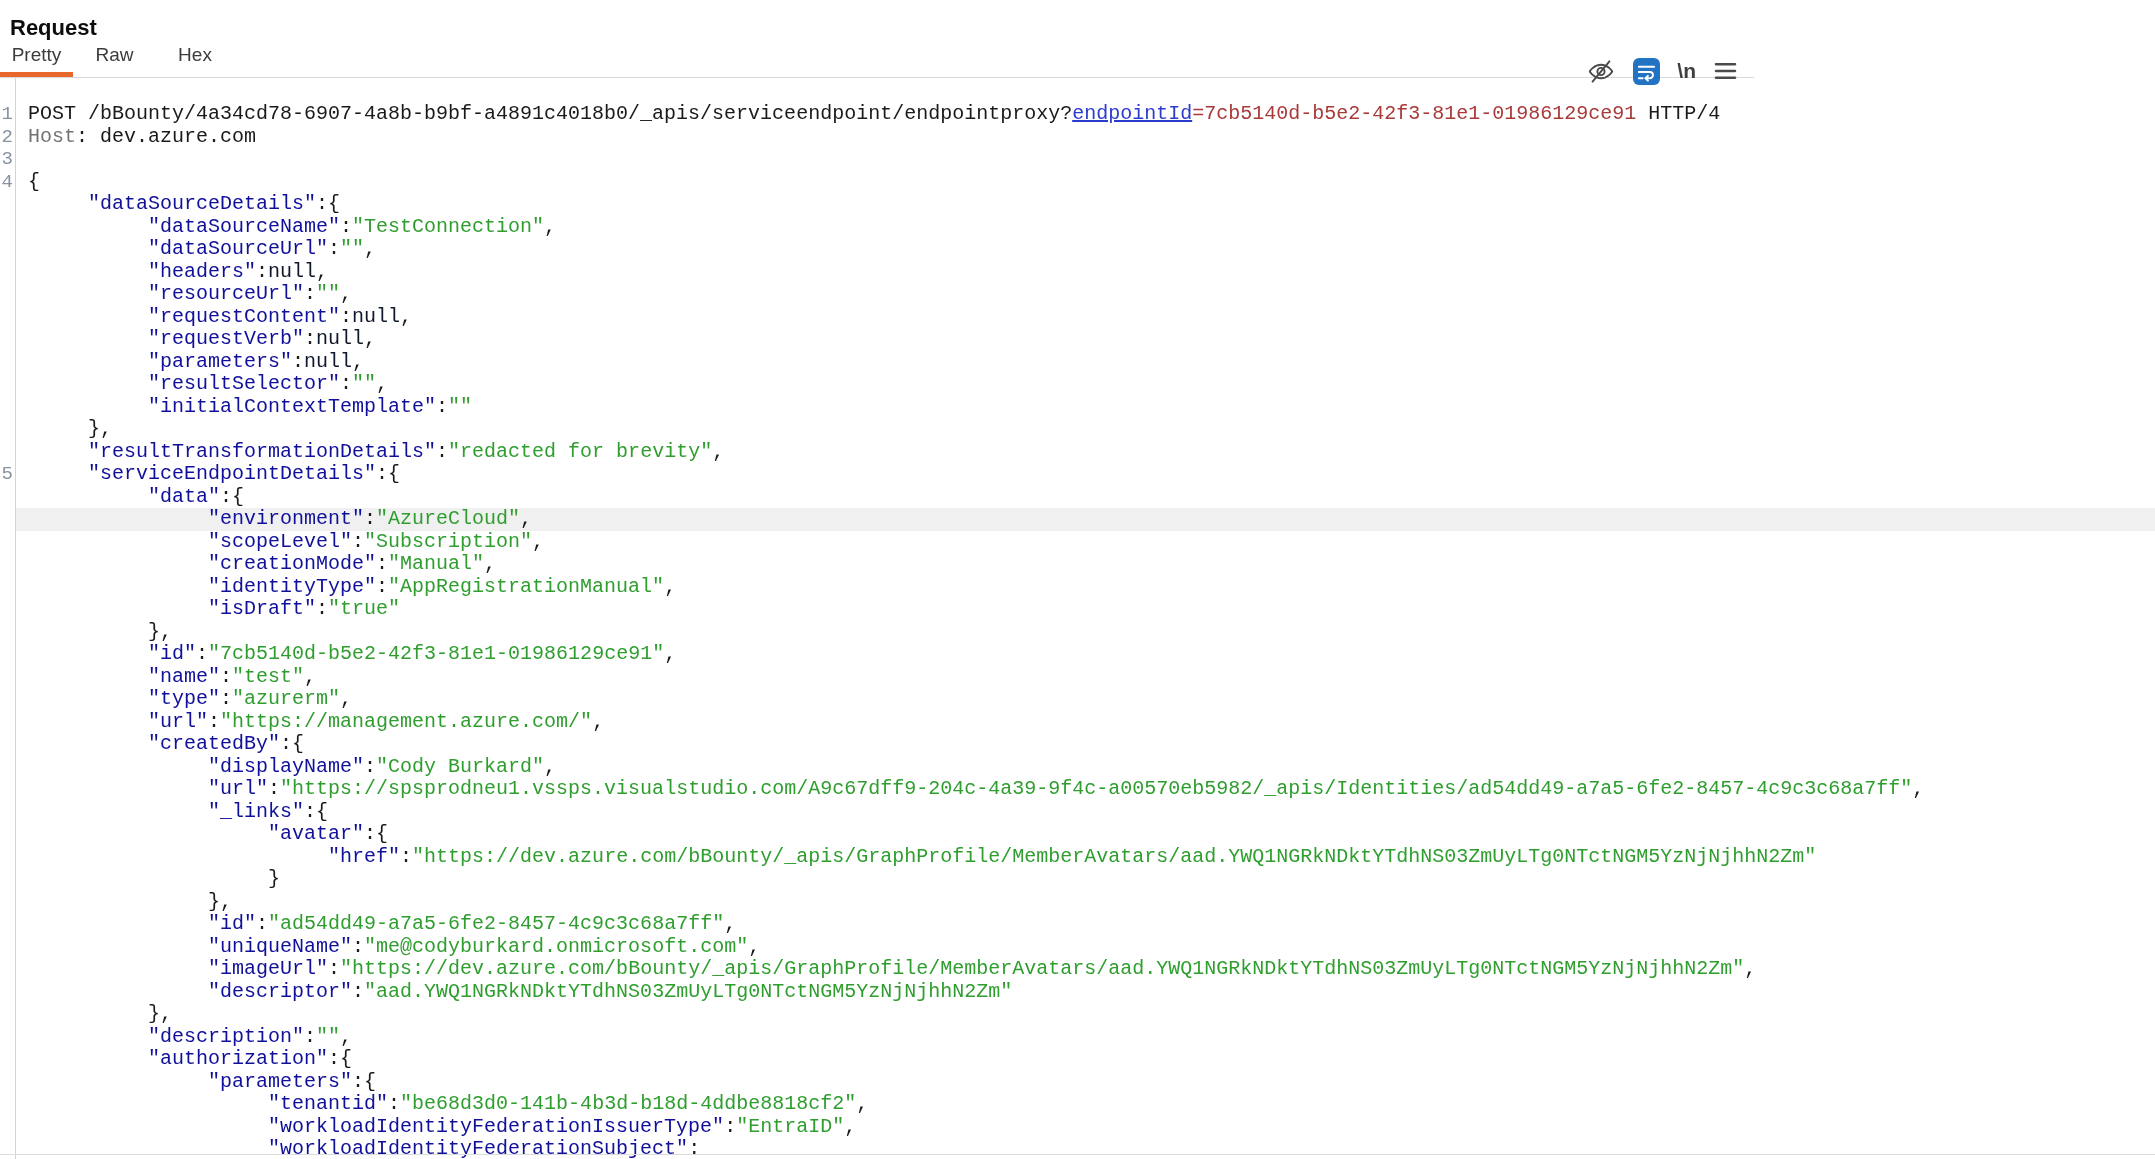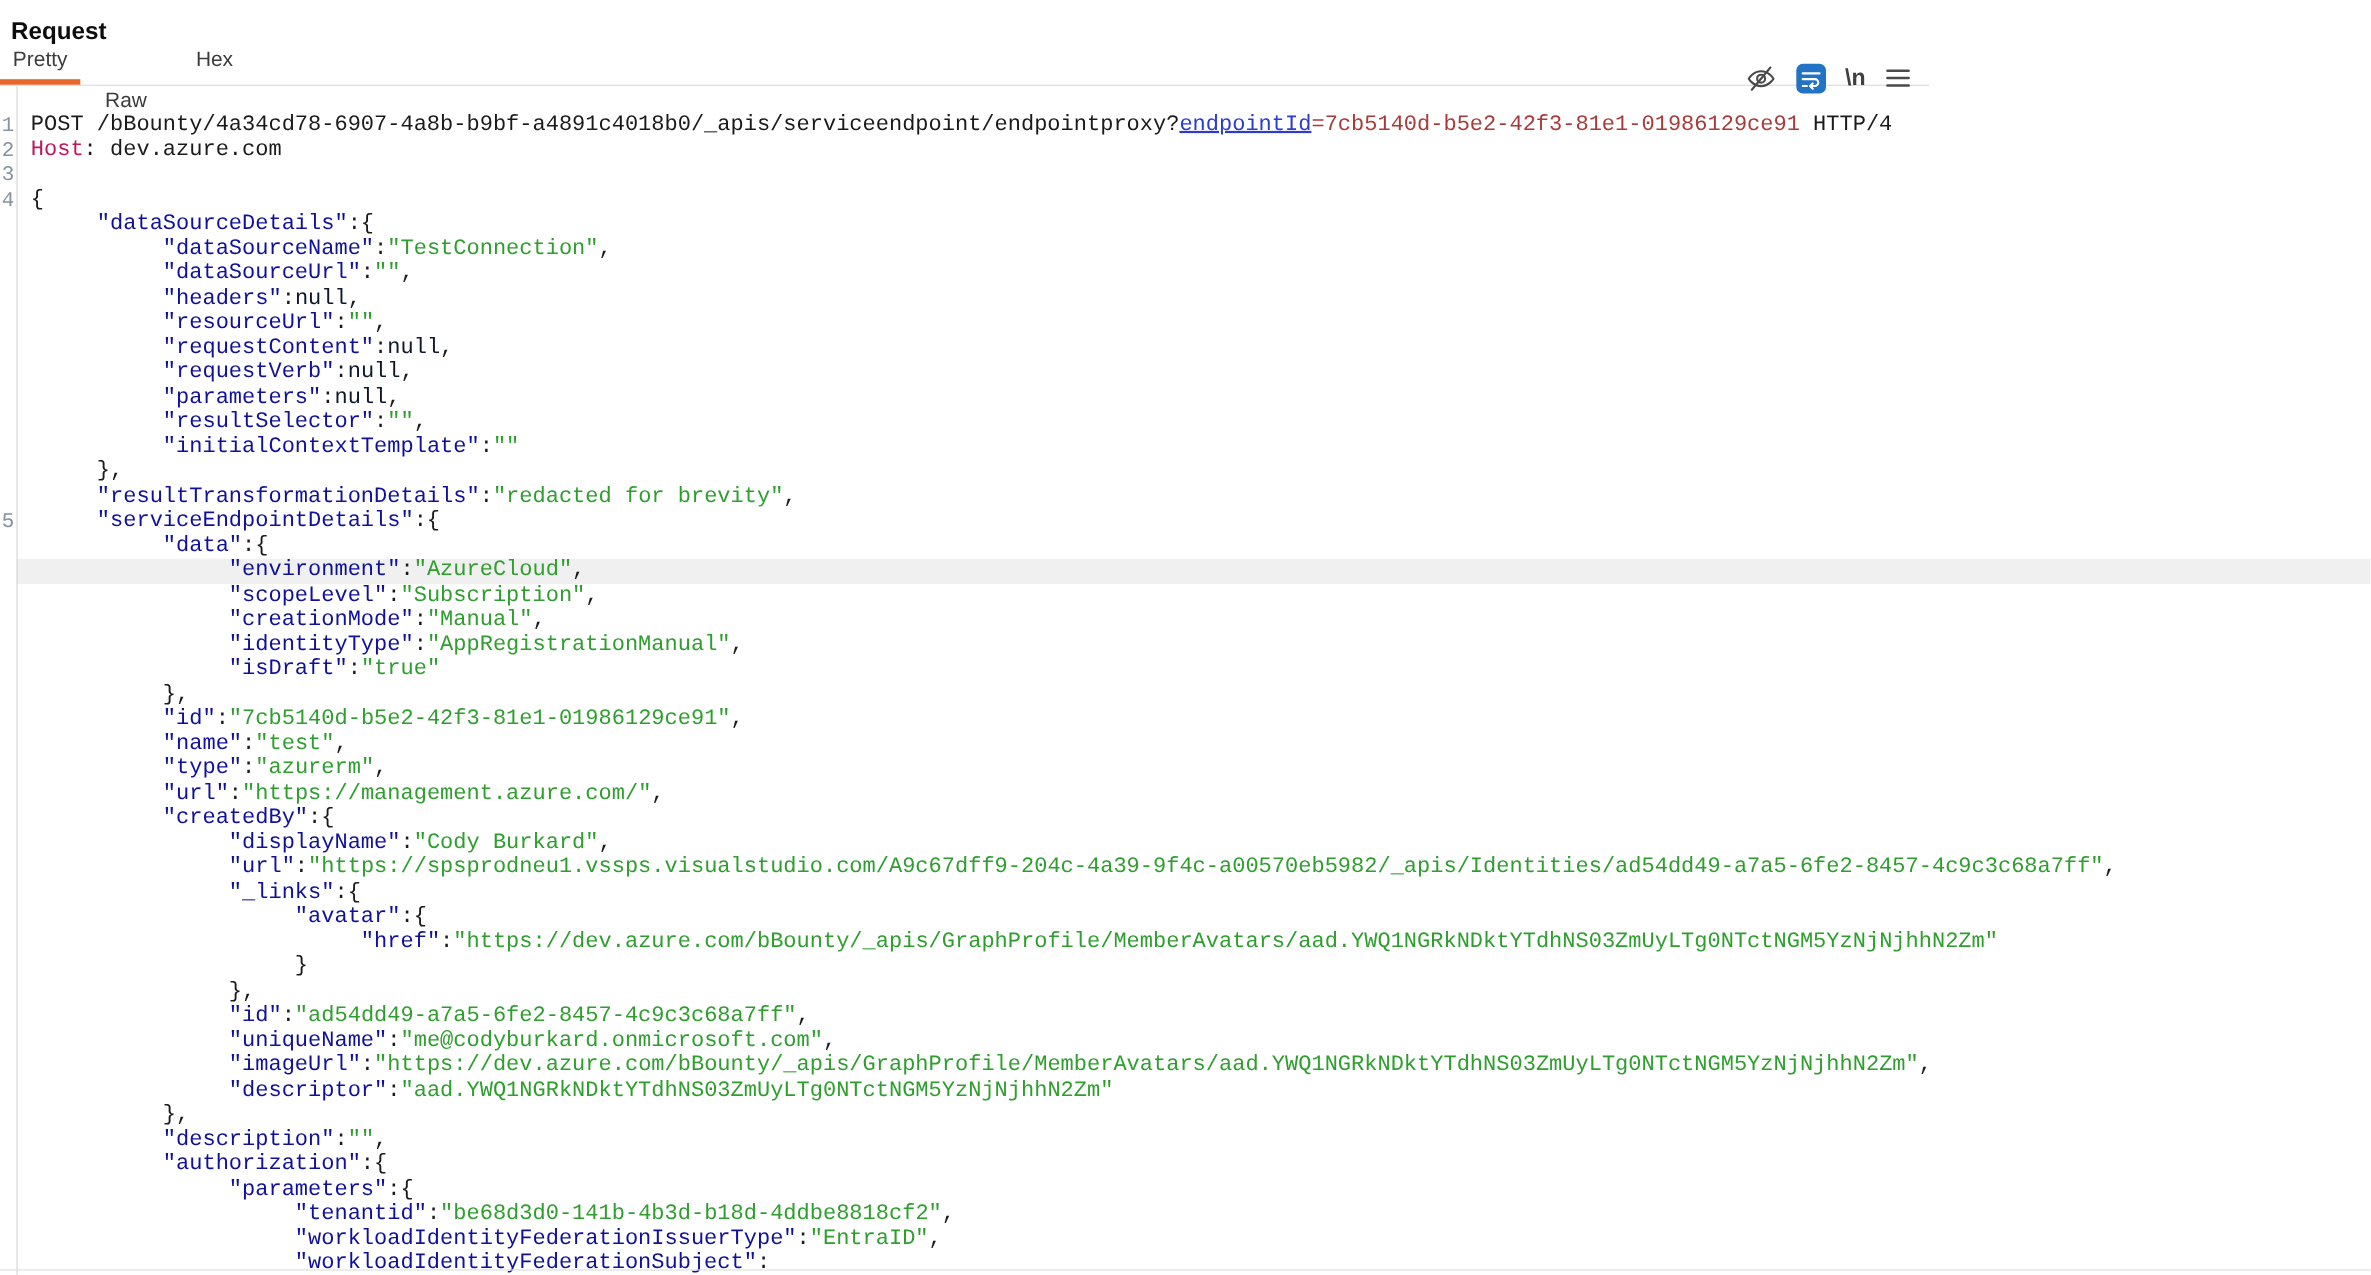--- a/index.html
+++ b/index.html
@@ -10,21 +10,21 @@
   .panel-title{
     position:absolute;left:10px;top:15px;font-size:22px;font-weight:bold;color:#0d0d0d;
   }
   .tabbar{position:absolute;left:0;top:40px;width:1754px;height:38px;}
   .tabbar .divider{position:absolute;left:0;right:0;bottom:0;height:1px;background:#d9d9d9;}
   .tab{
     position:absolute;top:0;height:37px;text-align:center;font-size:19px;color:#3c3c3c;
     cursor:pointer;line-height:30px;
   }
   .tab-pretty{left:0;width:73px;}
-  .tab-raw{left:73px;width:83px;margin-top:37px;}
+  .tab-raw{left:73px;width:83px;}
   .tab-hex{left:156px;width:78px;}
   .tab .underline{position:absolute;left:0;right:0;bottom:0;height:5px;background:#e8682c;}
   .tools{
     position:absolute;right:16px;top:17px;height:28px;display:flex;align-items:center;gap:17px;
   }
   .tool{display:flex;align-items:center;justify-content:center;cursor:pointer;}
   .wrap-btn{width:27px;height:27px;background:#2273c3;border-radius:6px;}
   .nl-label{font-size:21px;font-weight:600;color:#3f3f3f;font-family:"Liberation Sans",sans-serif;}
   .editor{
     position:absolute;left:0;top:78px;width:2155px;height:1081px;overflow:hidden;
@@ -36,21 +36,21 @@
   .ln{
     flex:0 0 15px;width:15px;text-align:right;padding-right:2px;box-sizing:border-box;
     color:#8793a0;font-size:19px;overflow:hidden;
   }
   .code{flex:1;padding-left:13px;}
   .row.hl .code{background:#f0f0f0;}
   .c-p{color:#1a1a1a;}
   .c-k{color:#10109b;}
   .c-n{color:#0f172a;}
   .c-s{color:#2f9e2f;}
-  .c-h{color:#be185d;}
+  .c-h{color:#737373;}
   .c-q{color:#2b3bce;text-decoration:underline;}
   .c-v{color:#a93a3a;text-align:right;}
   .bottom-edge{position:absolute;left:0;top:1154px;width:2155px;height:1px;background:#dcdcdc;}
 </style>
 </head>
 <body>
 
 <div class="panel-title">Request</div>
 
 <div class="tabbar">

